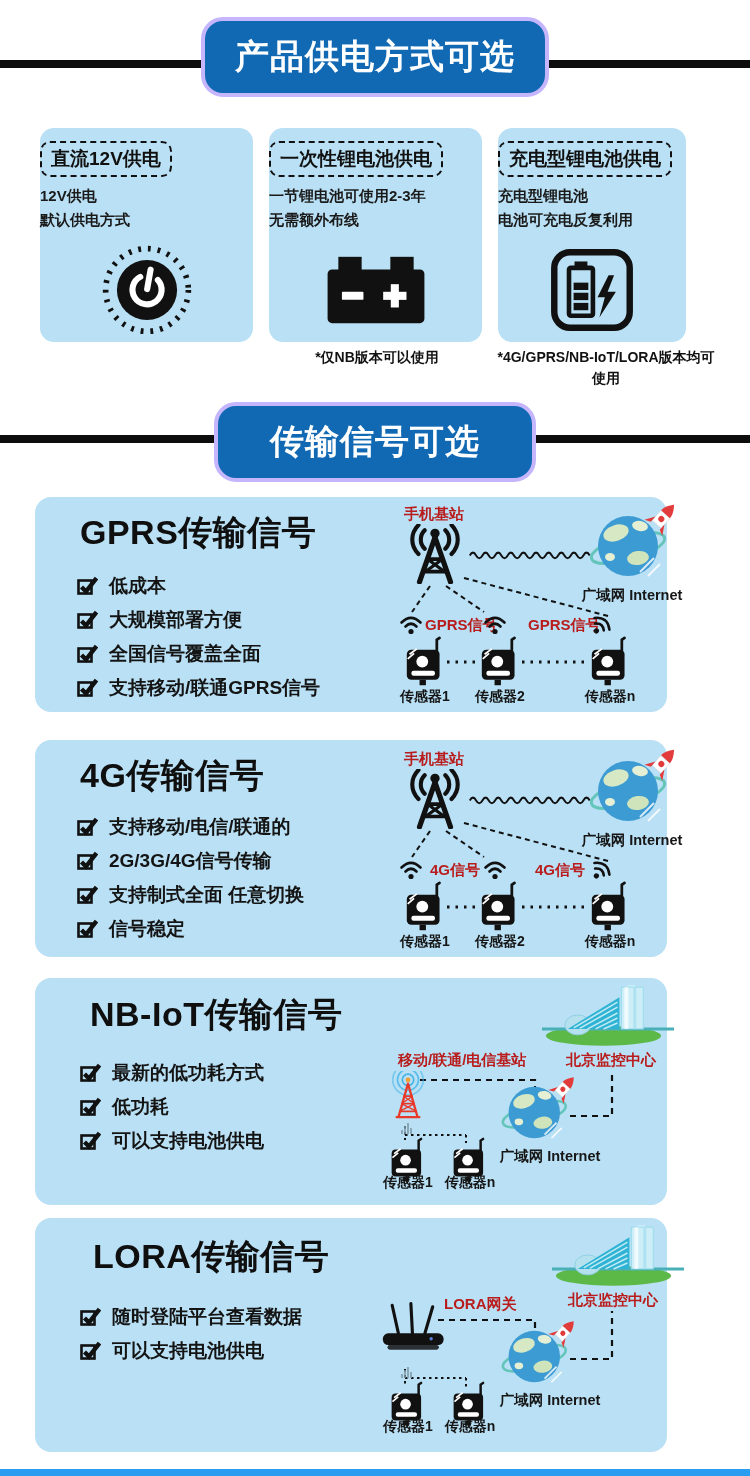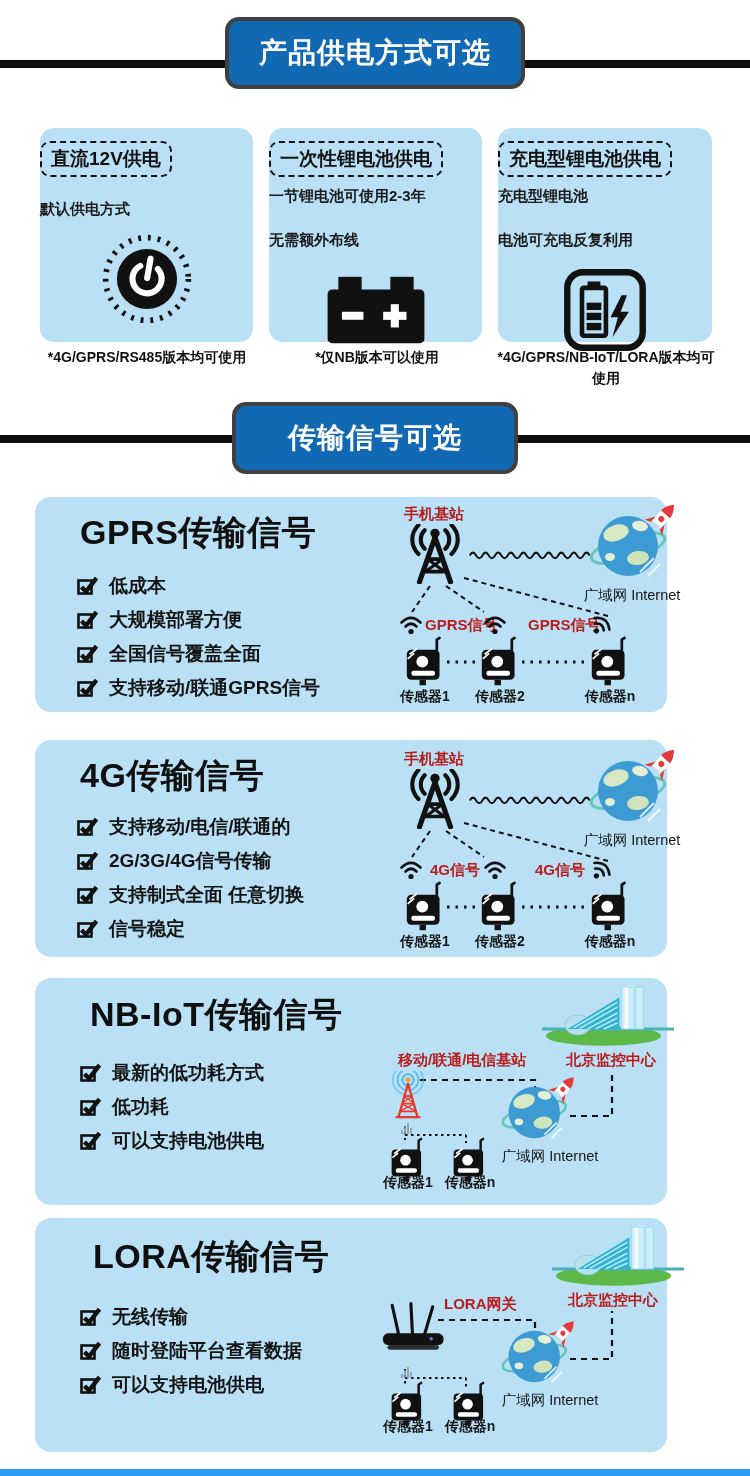--- a/index.html
+++ b/index.html
@@ -2,39 +2,39 @@
 <html><head>
 <meta charset="utf-8">
 <style>
   html,body{margin:0;padding:0;background:#fff;}
   body{font-family:"Liberation Sans","DejaVu Sans",sans-serif;}
   #page{position:relative;width:750px;height:1476px;background:#ffffff;overflow:hidden;}
   .abs{position:absolute;}
   
   .banner-line{position:absolute;left:0;width:750px;height:8px;background:#0d0d0d;}
   .banner-box{position:absolute;left:50%;transform:translateX(-50%);background:#1169b4;color:#fff;
-    border:4px solid #404040;border-radius:14px;font-size:28px;font-weight:700;white-space:nowrap;
+    border:4px solid #c4b5fd;border-radius:22px;font-size:34px;font-weight:700;white-space:nowrap;
     padding:13px 30px;letter-spacing:1px;}
   .banner-box.b2{padding:13px 52px;}
   
   .card{position:absolute;top:128px;height:214px;background:#b9e0f4;border-radius:14px;text-align:left;box-sizing:border-box;padding-top:13px;}
   .card-title{display:inline-block;border:2px dashed #111;border-radius:10px;padding:3px 9px;font-size:19px;font-weight:800;color:#111;white-space:nowrap;background:transparent;}
-  .card-line{font-size:15px;font-weight:600;color:#1a1a1a;line-height:24px;margin-top:20px;}
+  .card-line{font-size:15px;font-weight:600;color:#1a1a1a;line-height:24px;}
   .card-line.first{margin-top:7px;}
   .card-icon{margin-top:8px;display:flex;justify-content:center;align-items:center;height:100px;}
   .card-note{position:absolute;top:347px;font-size:14px;font-weight:600;color:#111;text-align:center;line-height:21px;}
   
   .panel{position:absolute;left:35px;width:632px;background:#b9e0f4;border-radius:16px;}
   .p-title{position:absolute;font-size:34px;font-weight:800;color:#0f0f0f;white-space:nowrap;letter-spacing:.5px;}
   .checks{position:absolute;list-style:none;margin:0;padding:0;}
   .checks li{display:flex;align-items:center;gap:11px;margin-bottom:8px;font-size:19px;font-weight:600;color:#141414;white-space:nowrap;}
   .cb{width:21px;height:21px;flex:0 0 21px;}
   .diagram{position:absolute;}
   .dlbl{position:absolute;font-size:15px;font-weight:600;color:#b91c1c;white-space:nowrap;}
-  .inet{position:absolute;font-size:14.5px;font-weight:400;color:#161616;text-align:center;}
+  .inet{position:absolute;font-size:14.5px;font-weight:700;color:#161616;text-align:center;}
   .slbl{position:absolute;font-size:14px;font-weight:600;color:#161616;text-align:center;white-space:nowrap;}
   .ovl{position:absolute;left:0;top:0;}
   .footer-bar{position:absolute;left:0;top:1469px;width:750px;height:7px;background:#2b9df0;}
   .hiddefs{position:absolute;width:0;height:0;overflow:hidden;}
 </style>
 </head>
 <body>
 
 <div id="page">
 
@@ -139,48 +139,48 @@
         <path d="M2 8 q3.5 -6 7 0 t7 0 t7 0 t7 0 t7 0 t7 0 t7 0 t7 0 t7 0 t7 0 t7 0 t7 0 t7 0 t7 0 t7 0 t7 0 t7 0 t7 0 t7 0" fill="none" stroke="#111" stroke-width="2.2"></path>
       </symbol>
     </defs>
   </svg>
 
   <div class="banner-line" style="top:60px"></div>
   <div class="banner-box" style="top:17px">产品供电方式可选</div>
 
   <div class="card" style="left:40px;width:213px">
     <div class="card-title">直流12V供电</div>
+    <div class="card-line first">12V供电</div>
     <div class="card-line">默认供电方式</div>
     <div class="card-icon">
         <svg width="94" height="94">
           <use href="#sym-power"></use>
         </svg>
       </div>
   </div>
   <div class="card" style="left:269px;width:213px">
     <div class="card-title">一次性锂电池供电</div>
     <div class="card-line first">一节锂电池可使用2-3年</div>
     <div class="card-line">无需额外布线</div>
     <div class="card-icon">
         <svg width="104" height="78">
           <use href="#sym-battery"></use>
         </svg>
       </div>
   </div>
-  <div class="card" style="left:498px;width:214px">
+  <div class="card" style="left:498px;width:188px">
     <div class="card-title">充电型锂电池供电</div>
     <div class="card-line first">充电型锂电池</div>
     <div class="card-line">电池可充电反复利用</div>
     <div class="card-icon">
         <svg width="92" height="92">
           <use href="#sym-charge"></use>
         </svg>
       </div>
   </div>
-  <div class="card-note" style="left:26px;width:242px">*4G/GPRS/RS485版本均可使用</div>
   <div class="card-note" style="left:258px;width:238px">*仅NB版本可以使用</div>
   <div class="card-note" style="left:492px;width:228px">*4G/GPRS/NB-IoT/LORA版本均可使用</div>
 
   <div class="banner-line" style="top:435px"></div>
   <div class="banner-box b2" style="top:402px">传输信号可选</div>
 
   <section class="panel" style="top:497px;height:215px">
     <h2 class="p-title" style="left:45px;top:13px;margin:0">GPRS传输信号</h2>
     <ul class="checks" style="left:42px;top:76px">
       <li>
@@ -382,26 +382,20 @@
     </div>
   </section>
 
   <section class="panel" style="top:1218px;height:234px">
     <h2 class="p-title" style="left:58px;top:16px;margin:0">LORA传输信号</h2>
     <ul class="checks" style="left:45px;top:86px">
       <li>
           <svg class="cb">
             <use href="#sym-check"></use>
           </svg>
-          <span>无线传输</span>
-        </li>
-      <li>
-          <svg class="cb">
-            <use href="#sym-check"></use>
-          </svg>
           <span>随时登陆平台查看数据</span>
         </li>
       <li>
           <svg class="cb">
             <use href="#sym-check"></use>
           </svg>
           <span>可以支持电池供电</span>
         </li>
     </ul>
     <div class="diagram" style="left:325px;top:7px;width:355px;height:222px">

